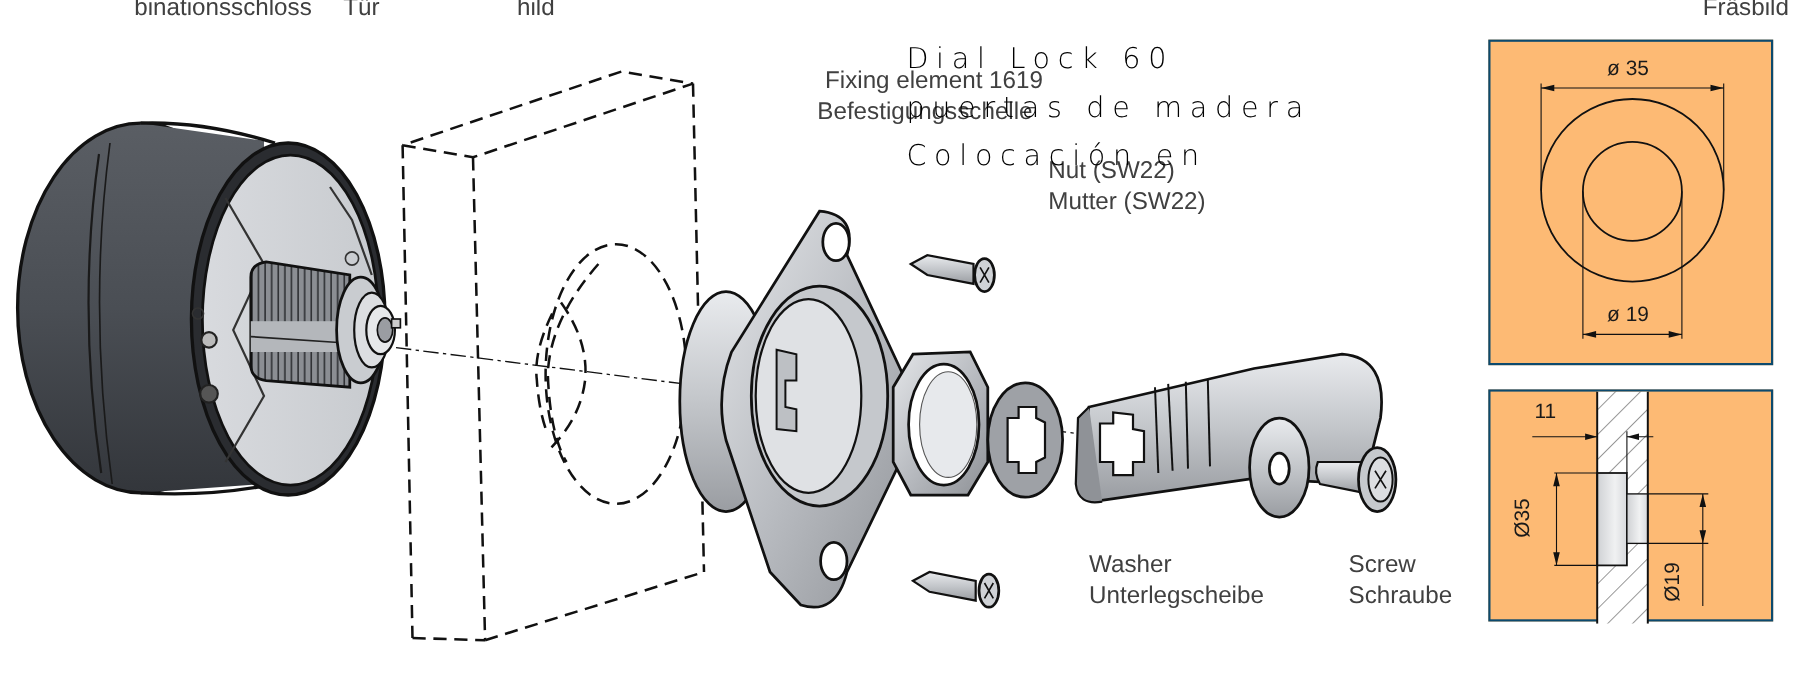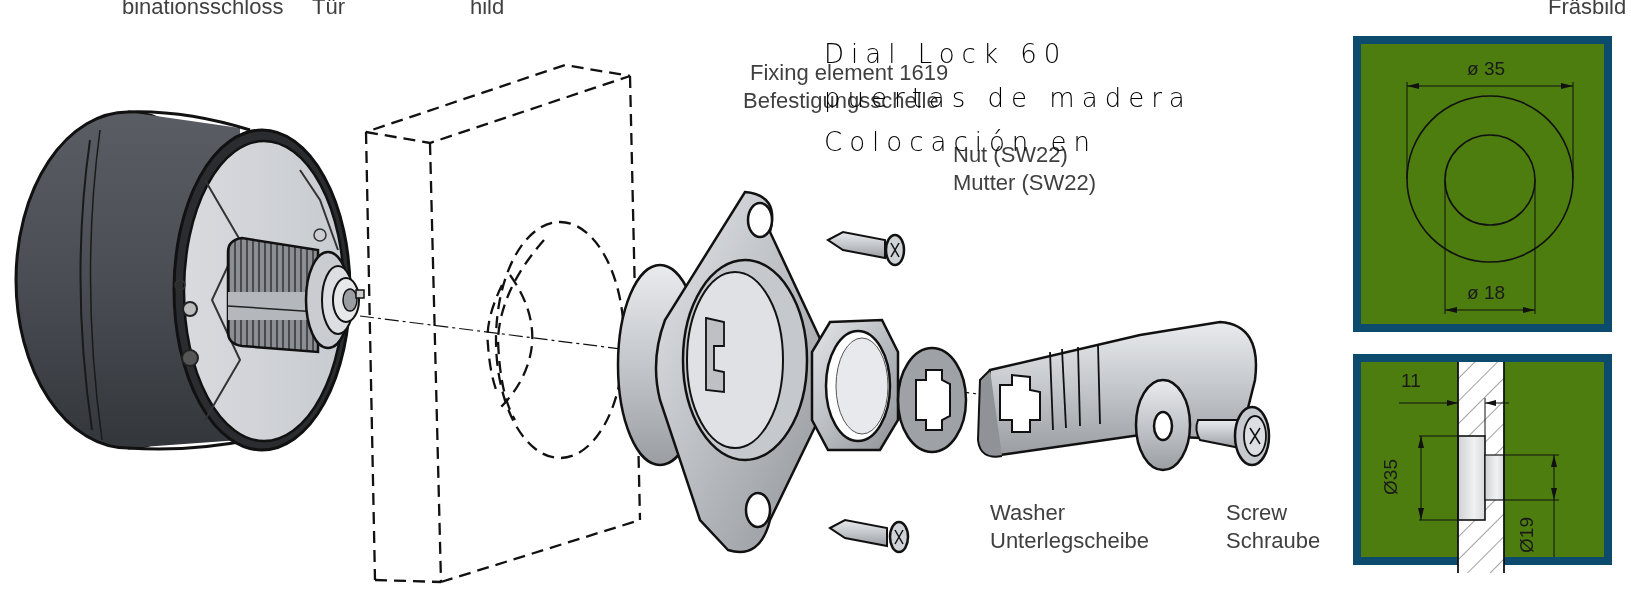--- a/index.html
+++ b/index.html
@@ -1,20 +1,20 @@
 <!DOCTYPE html>
 <html><head>
 <meta charset="utf-8">
 <style>
   html,body{margin:0;padding:0;background:#ffffff;}
   body{width:1631px;height:613px;position:relative;overflow:hidden;font-family:"DejaVu Sans",sans-serif;}
   .ghost{position:absolute;color:#404040;font-family:"Liberation Sans",sans-serif;font-size:22px;white-space:nowrap;}
   .title{position:absolute;left:824px;top:32px;font-family:"DejaVu Sans",sans-serif;font-weight:200;font-size:26px;line-height:44px;letter-spacing:7px;color:#000000;}
   .title div{white-space:nowrap;}
-  .panel{position:absolute;border:8px solid #0c4a6e;background:#4d7c0f;box-sizing:border-box;}
+  .panel{position:absolute;border:2px solid #0c4a6e;background:#fdba74;box-sizing:border-box;}
   .dim{position:absolute;font-family:"Liberation Sans",sans-serif;font-size:19px;color:#1a1a1a;white-space:nowrap;}
   svg{position:absolute;left:0;top:0;}
 </style>
 </head>
 <body>
 
 <div class="ghost" style="left:122px;top:-6px;">binationsschloss</div>
 <div class="ghost" style="left:312px;top:-6px;">Tür</div>
 <div class="ghost" style="left:470px;top:-6px;">hild</div>
 <div class="ghost" style="left:1548px;top:-6px;">Fräsbild</div>
@@ -168,21 +168,21 @@
     <line x1="46" y1="38" x2="46" y2="135" stroke="#111" stroke-width="1"></line>
     <line x1="212" y1="38" x2="212" y2="135" stroke="#111" stroke-width="1"></line>
     <line x1="46" y1="42" x2="212" y2="42" stroke="#111" stroke-width="1"></line>
     <path d="M46 42 L58 39 L58 45 Z M212 42 L200 39 L200 45 Z" fill="#111"></path>
     <line x1="84" y1="136" x2="84" y2="270" stroke="#111" stroke-width="1"></line>
     <line x1="174" y1="136" x2="174" y2="270" stroke="#111" stroke-width="1"></line>
     <line x1="84" y1="266" x2="174" y2="266" stroke="#111" stroke-width="1"></line>
     <path d="M84 266 L96 263 L96 269 Z M174 266 L162 263 L162 269 Z" fill="#111"></path>
   </svg>
   <div class="dim" style="left:106px;top:14px;">ø 35</div>
-  <div class="dim" style="left:106px;top:238px;">ø 18</div>
+  <div class="dim" style="left:106px;top:238px;">ø 19</div>
 </div>
 
 <div class="panel" style="left:1353px;top:354px;width:259px;height:211px;">
   <svg width="259" height="211">
     <defs>
       <pattern id="hatch" width="16" height="16" patternUnits="userSpaceOnUse" patternTransform="rotate(45)">
         <rect width="16" height="16" fill="#ffffff"></rect>
         <line x1="0" y1="0" x2="0" y2="16" stroke="#444" stroke-width="1"></line>
       </pattern>
       <linearGradient id="bore" x1="0" y1="0" x2="1" y2="0">

